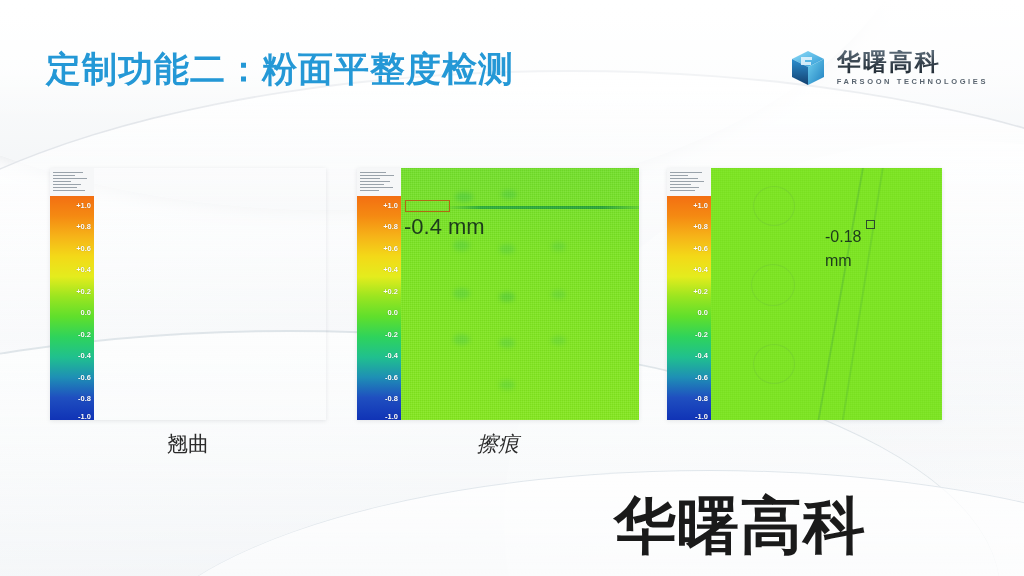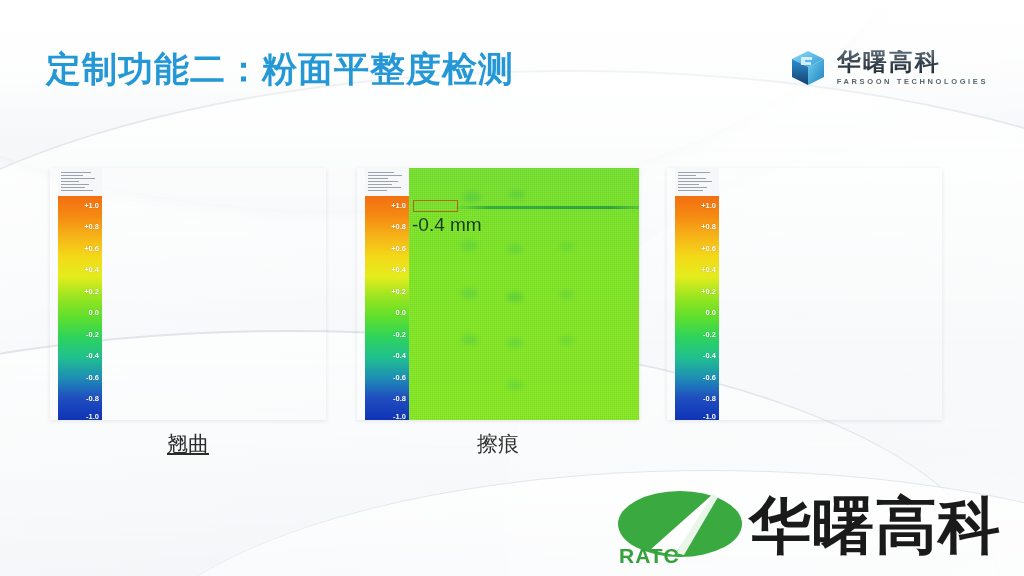--- a/index.html
+++ b/index.html
@@ -66,21 +66,21 @@
 
   
   .panels{position:absolute;left:0;top:168px;width:1024px;height:260px;}
   .panel{position:absolute;top:0;height:252px;display:flex;
          box-shadow:0 1px 4px rgba(120,130,140,.18);}
   .panel.p1{left:50px;width:276px;}
   .panel.p2{left:357px;width:282px;}
   .panel.p3{left:667px;width:275px;}
 
   
-  .legend{position:relative;width:44px;height:100%;background:#ffffff;flex:0 0 auto;margin-left:8px;}
+  .legend{position:relative;width:44px;height:100%;background:#ffffff;flex:0 0 auto;}
   .legend-noise{
     position:absolute;left:0;top:0;width:44px;height:28px;background:#f6f7f8;
     overflow:hidden;
   }
   .legend-noise i{position:absolute;background:#9aa3ab;height:1px;}
   .legend-bar{position:absolute;left:0;top:28px;width:44px;height:224px;
     background:linear-gradient(180deg,
       #f36f12 0%,
       #f58a12 9%,
       #f6b318 18%,
@@ -110,31 +110,31 @@
       repeating-linear-gradient(90deg,rgba(255,255,255,.09) 0 1px,rgba(0,0,0,.045) 1px 2px);
   }
   .blob{position:absolute;border-radius:50%;filter:blur(5px);}
   .spot{position:absolute;border-radius:50%;filter:blur(2px);}
   .scratch{position:absolute;height:3px;border-radius:2px;filter:blur(.6px);
     background:linear-gradient(90deg,rgba(45,175,60,0),rgba(40,170,58,.95) 18%,rgba(36,160,55,.95) 80%,rgba(45,175,60,.25));}
   .diag{position:absolute;width:1.5px;background:rgba(90,190,45,.55);filter:blur(.7px);}
   .ring{position:absolute;border-radius:50%;border:1px solid rgba(110,200,50,.45);filter:blur(.6px);}
 
   
-  .annot{position:absolute;color:#1c3b1c;font-size:19px;white-space:nowrap;}
+  .annot{position:absolute;color:#1c3b1c;font-size:22px;white-space:nowrap;}
   .annot.small{font-size:16px;line-height:1.15;}
   .marker-rect{position:absolute;border:1.5px solid #2c4a2c;background:transparent;}
   .marker-rect.orange{border:1.5px solid #b06a14;}
   .marker-sq{position:absolute;width:7px;height:7px;border:1.3px solid #2c4a2c;}
 
   
   .captions{position:absolute;left:0;top:430px;width:1024px;height:40px;}
   .caption{position:absolute;top:0;font-size:21px;color:#2b2b2b;text-align:center;}
-  .caption.c1{left:50px;width:276px;text-decoration:underline;}
-  .caption.c2{left:357px;width:282px;}
+  .caption.c1{left:50px;width:276px;}
+  .caption.c2{left:357px;width:282px;font-style:italic;}
   .caption.c3{left:667px;width:275px;}
 
   
   .ratc{position:absolute;right:0;bottom:0;width:410px;height:100px;display:flex;align-items:center;}
   .ratc-mark{position:relative;width:135px;height:100px;flex:0 0 auto;}
   .ratc-text{font-size:62px;font-weight:bold;color:#1a1a1a;letter-spacing:1px;line-height:1;}
   .ratc-word{position:absolute;left:5px;bottom:8px;font-size:21px;font-weight:bold;color:#34a13a;letter-spacing:1px;}
 </style>
 </head>
 <body>
@@ -273,33 +273,37 @@
           <span style="top:32.8%">+0.4</span>
           <span style="top:42.4%">+0.2</span>
           <span style="top:52%">0.0</span>
           <span style="top:61.6%">-0.2</span>
           <span style="top:71.2%">-0.4</span>
           <span style="top:80.8%">-0.6</span>
           <span style="top:90.4%">-0.8</span>
           <span style="top:98%">-1.0</span>
         </div>
       </div>
+      <div class="heightmap">
+        <div class="hm-base" style="background:#7ce521;"></div>
+        <div class="diag" style="left:128px;top:-10px;height:280px;transform:rotate(10deg);"></div>
+        <div class="diag" style="left:150px;top:-14px;height:290px;transform:rotate(9deg);opacity:.7;"></div>
+        <div class="ring" style="left:42px;top:18px;width:40px;height:38px;"></div>
+        <div class="ring" style="left:40px;top:96px;width:42px;height:40px;"></div>
+        <div class="ring" style="left:42px;top:176px;width:40px;height:38px;"></div>
+        <div class="hm-grain" style="opacity:.25;"></div>
+        <div class="marker-sq" style="left:155px;top:52px;"></div>
+        <div class="annot small" style="left:114px;top:60px;">-0.18</div>
+        <div class="annot small" style="left:114px;top:84px;">mm</div>
+      </div>
     </div>
   </div>
 
   <div class="captions">
     <div class="caption c1">翘曲</div>
     <div class="caption c2">擦痕</div>
   </div>
 
   <div class="ratc">
-    <div class="ratc-mark">
-      <svg viewBox="0 0 135 100" width="135" height="100">
-        <ellipse cx="66" cy="48" rx="62" ry="33" fill="#3aa93f"></ellipse>
-        <path d="M99 18 L36 74 L60 79 L104 21 Z" fill="#ffffff"></path>
-        <path d="M99 18 L62 77 L70 79 L104 21 Z" fill="#eaf6ea"></path>
-      </svg>
-      <div class="ratc-word">RATC</div>
-    </div>
     <div class="ratc-text">华曙高科</div>
   </div>
 
 </div>
 
 </body></html>

